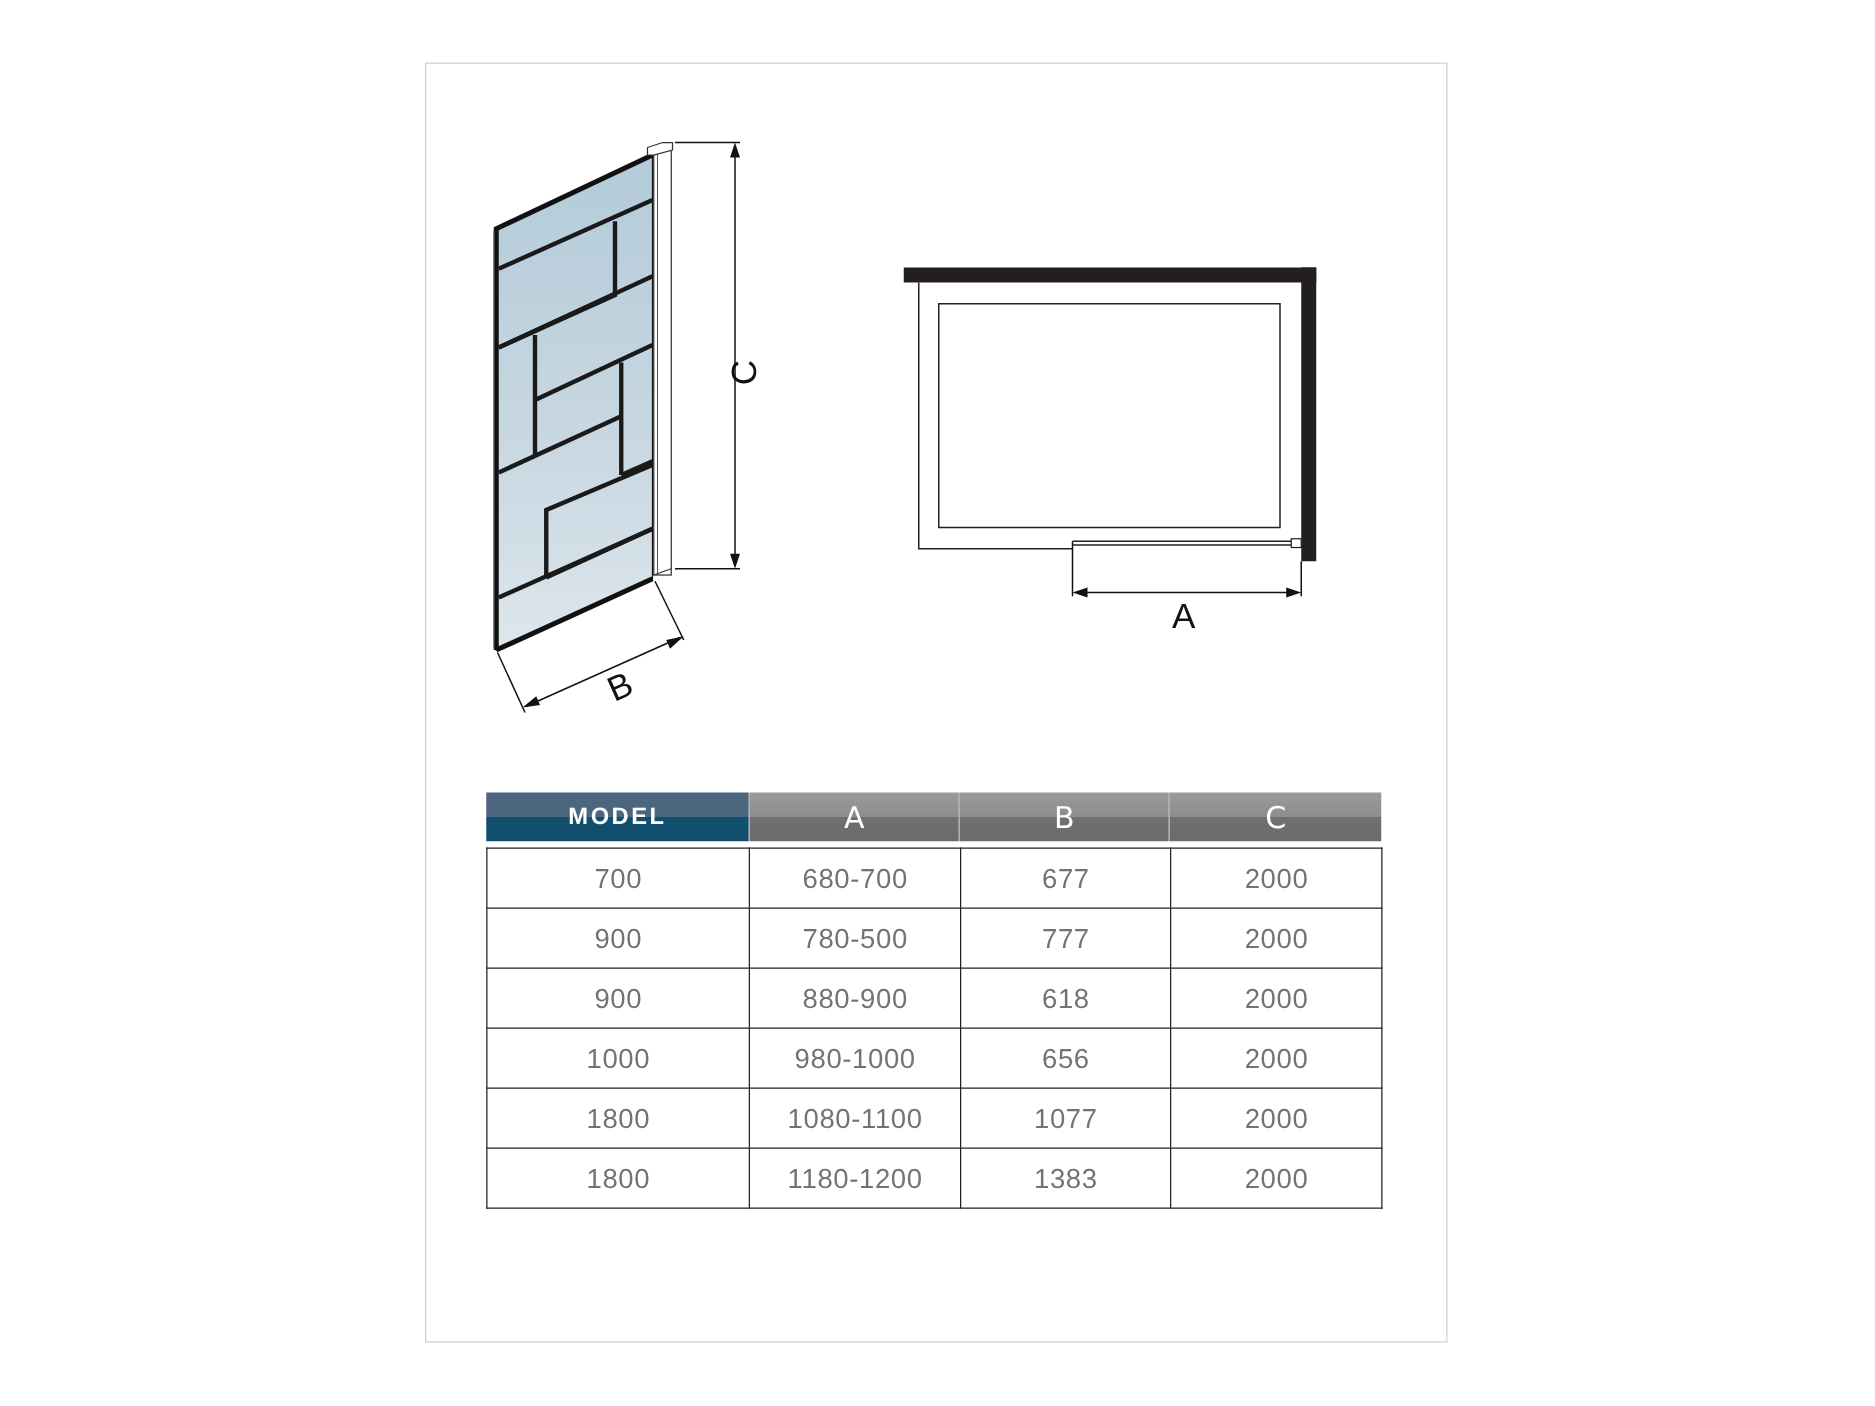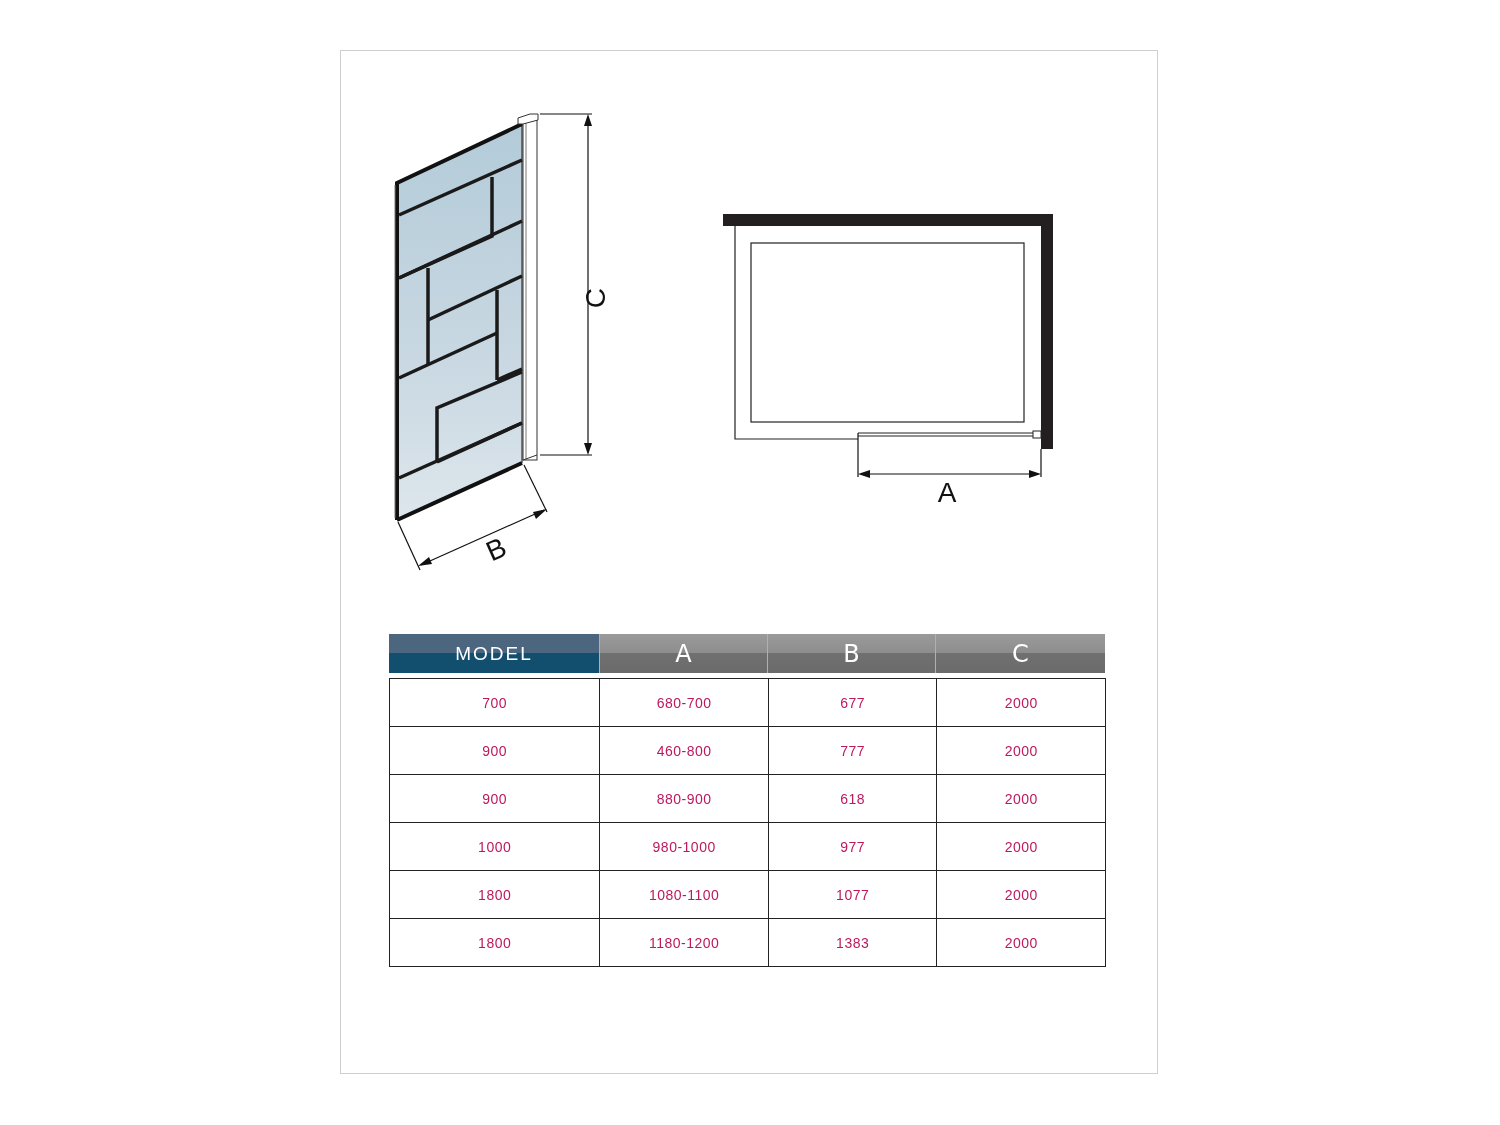--- a/index.html
+++ b/index.html
@@ -7,28 +7,28 @@
            font-family: "Liberation Sans", sans-serif; }
     .frame { position: absolute; left: 340px; top: 50px; width: 818px; height: 1024px;
              border: 1px solid #cfcfcf; box-sizing: border-box; background: #fff; }
     svg.draw { position: absolute; left: 0; top: 0; }
     .dim-label { font-family: "Liberation Sans", sans-serif; font-size: 28px; fill: #111; }
     .table-head { position: absolute; left: 389px; top: 634px; width: 716px; height: 39px;
                   display: flex; }
     .th { height: 39px; display: flex; align-items: center; justify-content: center;
           color: #fff; box-sizing: border-box; position: relative; }
     .th.model { width: 210px; background: linear-gradient(#4d6680 0%, #4d6680 50%, #124e6d 50%, #124e6d 100%);
-                font-weight: normal; letter-spacing: 2px; font-size: 19px; text-align: right; }
+                font-weight: bold; letter-spacing: 2px; font-size: 19px; text-align: right; }
     .th.col { width: 168px; background: linear-gradient(#9a9a9a 0%, #8d8d8d 50%, #707070 50%, #6b6b6b 100%);
               border-left: 1px solid #b0b0b0; font-size: 24px; font-family: "DejaVu Sans", sans-serif; font-weight: normal; }
     .th.col.last { width: 170px; }
     table.spec { position: absolute; left: 389px; top: 678px; width: 717px;
                  border-collapse: collapse; }
-    table.spec td { border: 1.5px solid #222; text-align: center; font-size: 14px;
-                    color: #be185d; height: 47px; padding: 0; letter-spacing: 0.5px; }
+    table.spec td { border: 1.5px solid #222; text-align: center; font-size: 22px;
+                    color: #737373; height: 47px; padding: 0; letter-spacing: 0.5px; }
     table.spec td:nth-child(1) { width: 210px; }
     table.spec td:nth-child(2) { width: 168px; }
     table.spec td:nth-child(3) { width: 168px; margin-top: 44px; }
     table.spec td:nth-child(4) { width: 168px; }
   </style>
 </head>
 <body>
 
 <div class="frame"></div>
 
@@ -120,34 +120,34 @@
 <table class="spec">
   <tbody>
     <tr>
       <td>700</td>
       <td>680-700</td>
       <td>677</td>
       <td>2000</td>
     </tr>
     <tr>
       <td>900</td>
-      <td>460-800</td>
+      <td>780-500</td>
       <td>777</td>
       <td>2000</td>
     </tr>
     <tr>
       <td>900</td>
       <td>880-900</td>
       <td>618</td>
       <td>2000</td>
     </tr>
     <tr>
       <td>1000</td>
       <td>980-1000</td>
-      <td>977</td>
+      <td>656</td>
       <td>2000</td>
     </tr>
     <tr>
       <td>1800</td>
       <td>1080-1100</td>
       <td>1077</td>
       <td>2000</td>
     </tr>
     <tr>
       <td>1800</td>

